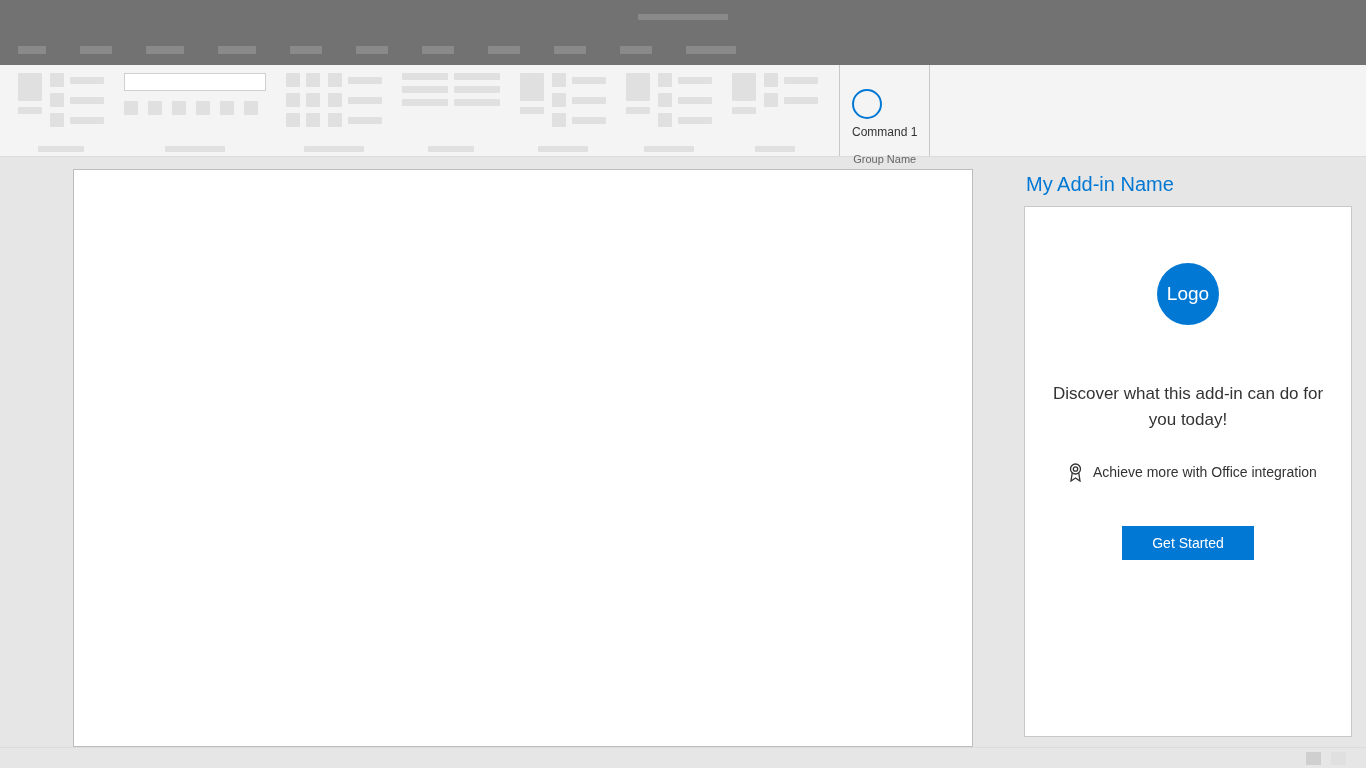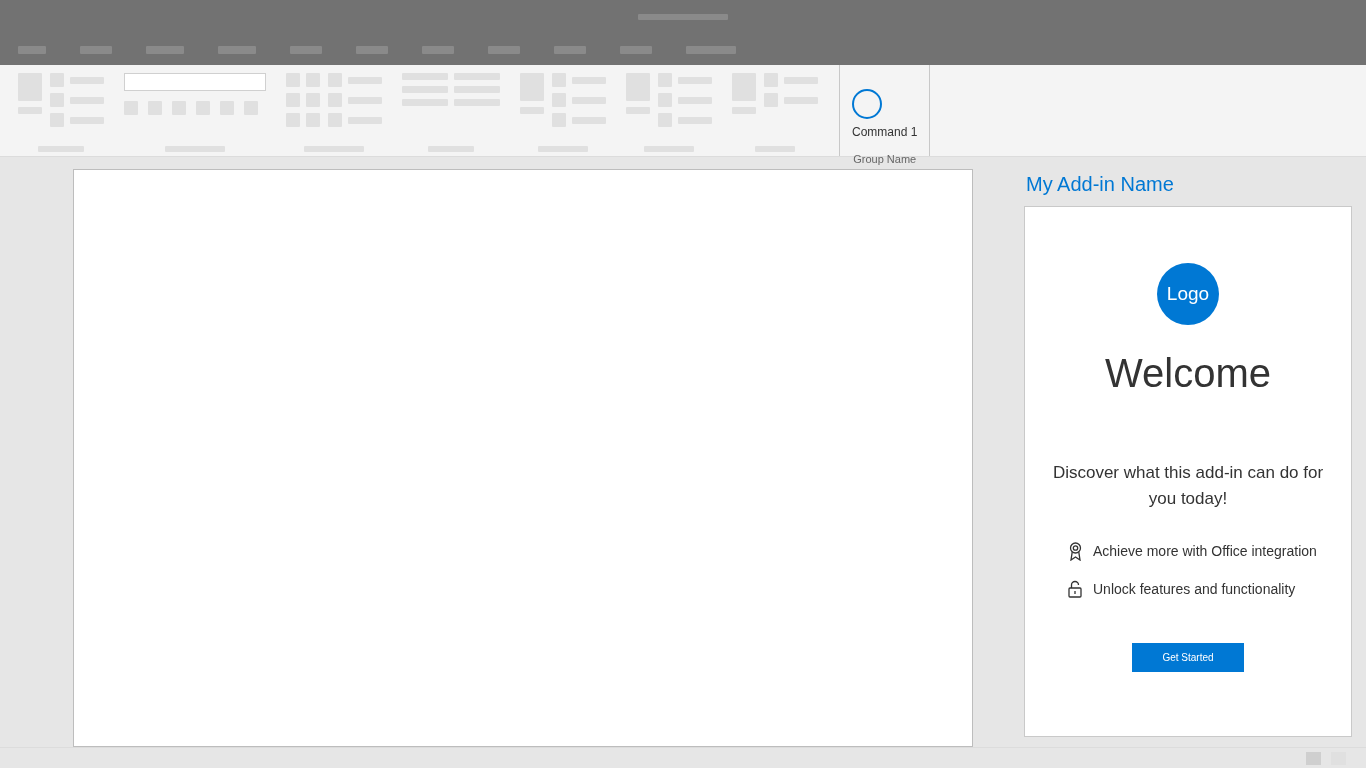--- a/index.html
+++ b/index.html
@@ -161,21 +161,21 @@
   }
   .feature {
     display: flex; align-items: center; gap: 8px;
     margin-bottom: 18px;
     font-size: 14px; color: #333;
   }
   .feature .ficon { width: 20px; display: flex; justify-content: center; }
   .cta-btn {
     background: #0078d4; color: #fff;
     border: none; padding: 9px 30px;
-    font-size: 10px; cursor: pointer;
+    font-size: 14px; cursor: pointer;
     font-family: inherit;
   }
 
   
   .statusbar {
     height: 21px;
     background: #e6e6e6;
     border-top: 1px solid #dcdcdc;
     display: flex;
     justify-content: flex-end;
@@ -399,44 +399,33 @@
 
 <div class="workarea">
   <div class="doc-wrap">
     <div class="document"></div>
   </div>
 
   <div class="taskpane">
     <div class="taskpane-title">My Add-in Name</div>
     <div class="taskpane-card">
       <div class="logo-circle">Logo</div>
-      <div class="welcome-h">Welcome</div>
       <div class="welcome-sub">Discover what this add-in can do for you today!</div>
 
       <div class="feature-list">
         <div class="feature">
           <span class="ficon">
             <svg width="17" height="20" viewBox="0 0 17 20" fill="none" stroke="#333" stroke-width="1.3">
               <circle cx="8.5" cy="7" r="5"></circle>
                 <circle cx="8.5" cy="7" r="2.2"></circle>
               <path d="M5.2 11.2 L4 19 L8.5 16 L13 19 L11.8 11.2"></path>
             </svg>
           </span>
           <span>Achieve more with Office integration</span>
         </div>
-        <div class="feature">
-          <span class="ficon">
-            <svg width="16" height="20" viewBox="0 0 16 20" fill="none" stroke="#333" stroke-width="1.3">
-              <rect x="2" y="9" width="12" height="9" rx="1"></rect>
-              <path d="M4.5 9 V6 a3.5 3.5 0 0 1 7 0"></path>
-              <line x1="8" y1="12" x2="8" y2="15"></line>
-            </svg>
-          </span>
-          <span>Unlock features and functionality</span>
-        </div>
       </div>
 
       <button class="cta-btn">Get Started</button>
     </div>
   </div>
 </div>
 
 <div class="statusbar">
   <div class="sb-box"></div>
   <div class="sb-box" style="background:#e0e0e0"></div>

